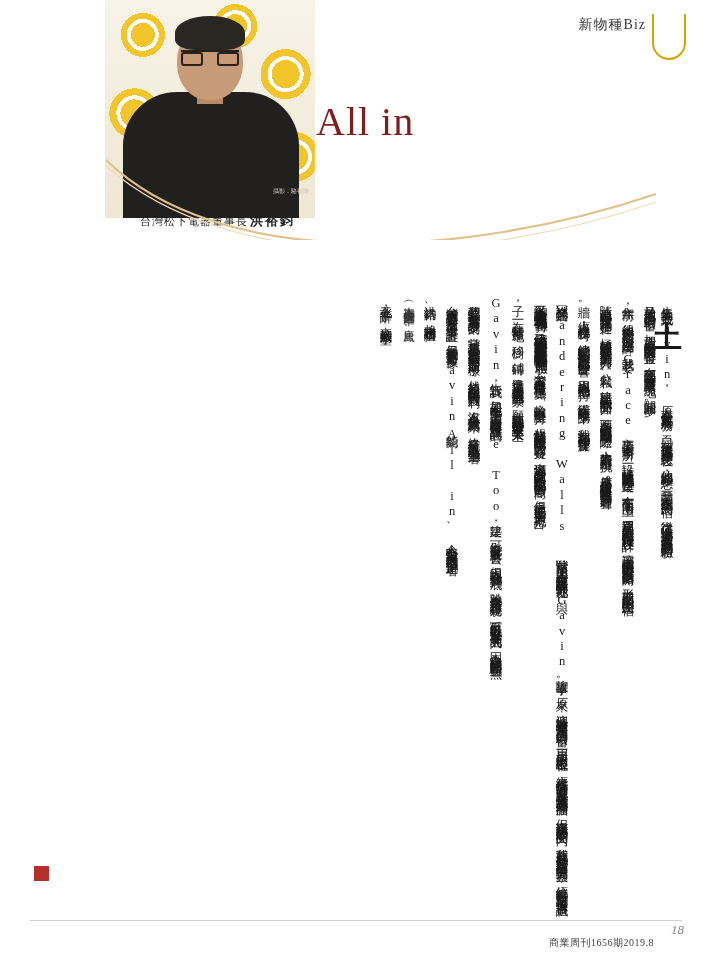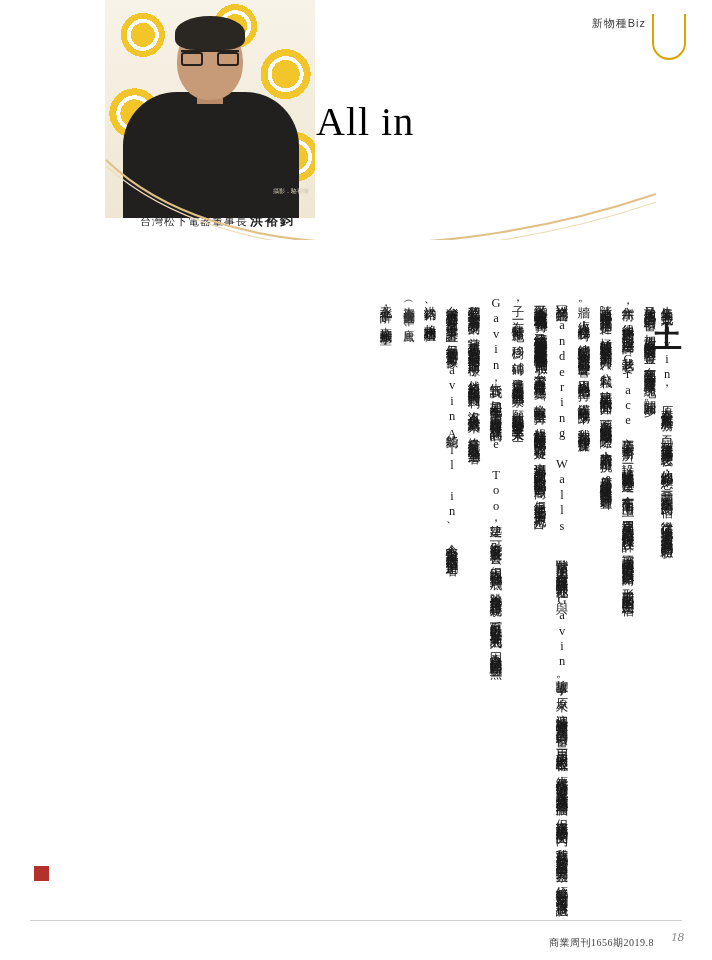--- a/index.html
+++ b/index.html
@@ -19,24 +19,24 @@
   
   .masthead {
     position: absolute;
     top: 14px;
     right: 26px;
     display: flex;
     align-items: flex-start;
     gap: 6px;
   }
   .masthead-label {
-    font-size: 11px;
+    font-size: 14px;
     letter-spacing: 1px;
     color: #3a3a3a;
-    font-family: Liberation Sans, sans-serif;
+    font-family: Liberation Serif, serif;
     writing-mode: horizontal-tb;
     padding-top: 2px;
   }
   .masthead-u {
     width: 34px;
     height: 46px;
     border: 2px solid #d9a400;
     border-top: none;
     border-radius: 0 0 17px 17px;
     box-sizing: border-box;
@@ -144,21 +144,21 @@
   .caption .role { font-size: 11px; }
   .caption .name { font-size: 13px; font-weight: bold; letter-spacing: 2px; }
 
   
   .headline {
     position: absolute;
     left: 316px;
     top: 98px;
     font-size: 40px;
     letter-spacing: 1px;
-    color: #000000;
+    color: #7f1d1d;
     font-family: "Liberation Serif", serif;
   }
 
   
   .swoosh {
     position: absolute;
     left: 100px;
     top: 150px;
     width: 560px;
     height: 90px;
@@ -235,21 +235,21 @@
     position: absolute;
     right: 58px;
     top: 16px;
     font-size: 10px;
     color: #444;
     letter-spacing: 0.5px;
   }
   .page-number {
     position: absolute;
     right: 28px;
-    top: 9px;
+    top: 2px;
     font-size: 13px;
     font-style: italic;
     font-weight: normal;
     color: #8a8a8a;
   }
 </style>
 </head>
 <body>
 
 <div class="masthead">

